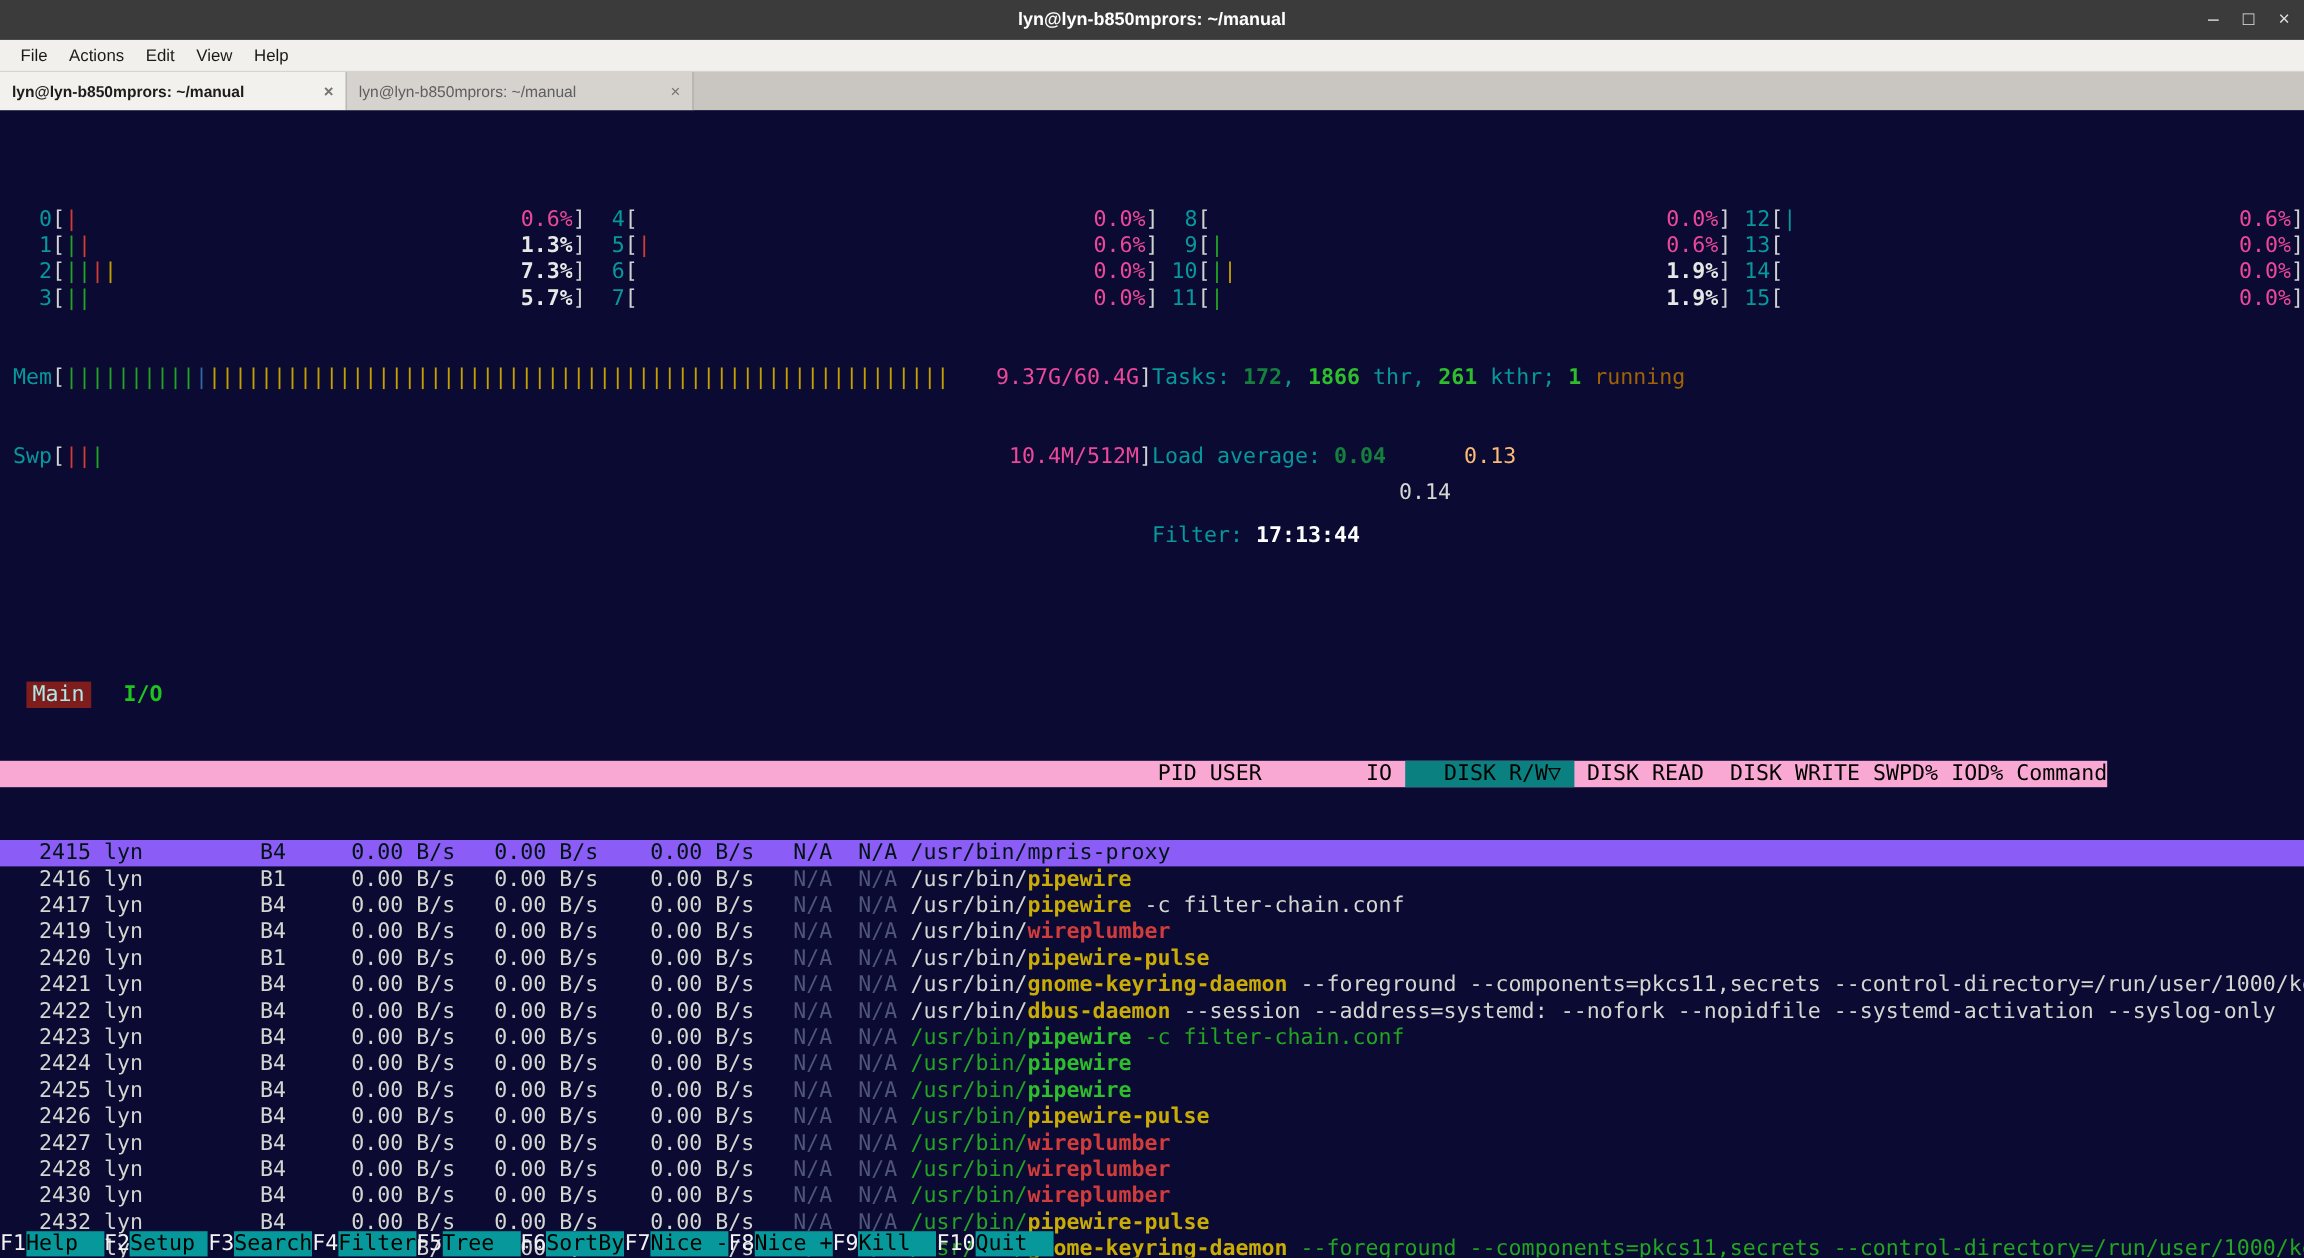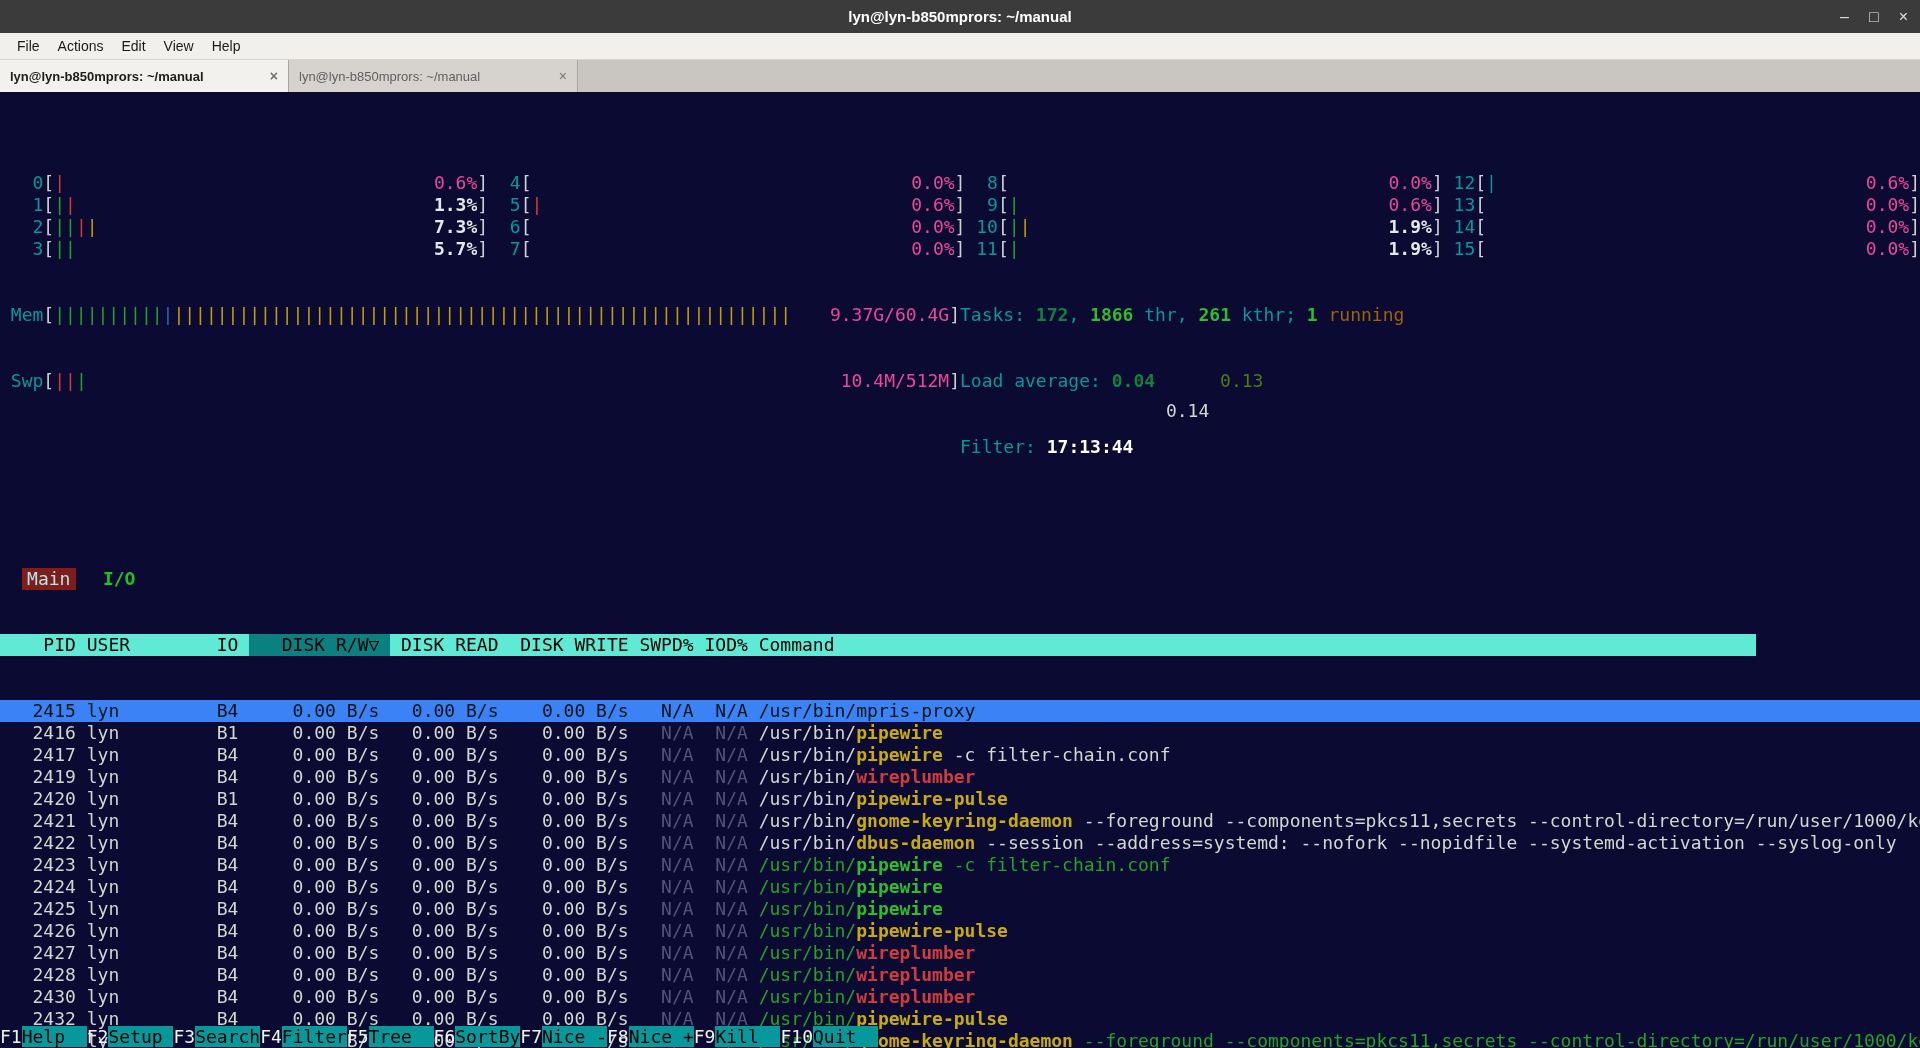--- a/index.html
+++ b/index.html
@@ -31,45 +31,45 @@
   .bar{flex:1;display:flex;min-width:0;overflow:hidden;}
   .tks{flex:1;overflow:hidden;}
   .pct{color:#ec4899;}
   .pct.pw{color:#e6e8e4;font-weight:bold;}
   .tk-r{color:#d23c32;}.tk-g{color:#23a423;}.tk-y{color:#c4a000;}.tk-b{color:#3465a4;}.tk-c{color:#06989a;}
   .half{width:50%;display:flex;min-width:0;}
 
   .sg-cap{color:#06989a;}
   .sg-b{color:#15803d;font-weight:bold;}
   .sg-w{color:#d3d7cf;margin-top:30px;}
-  .sg-dim{color:#4d7c0f;}
+  .sg-dim{color:#fdba74;}
   .sg-g{color:#a16207;}
   .sg-gb{color:#2dbd2d;font-weight:bold;}
   .sg-bc{color:#ffffff;font-weight:bold;text-align:right;}
 
   .screens{padding-left:2ch;}
   .chip{padding:0 0.5ch;}
   .chip.inactive{background:#7f1d1d;color:#b0e8e8;margin-right:2ch;}
   .chip.active{color:#1fc51f;font-weight:bold;}
 
-  .hdr{width:1756px;background:#5eead4;color:#000;}
+  .hdr{width:1756px;background:#f9a8d4;color:#000;justify-content:flex-end;}
   .hdr span{color:#000;}
   .hd-sort{background:#0a8080;}
 
   .prow{height:22px;}
   .f-w{color:#d3d7cf;}
   .f-na{color:#50557a;}
   .sg-path{color:#d3d7cf;}
   .sg-base{color:#c9ac06;font-weight:bold;}
   .sg-baseRed{color:#d03c3c;font-weight:bold;}
   .sg-tpath{color:#23a423;}
   .sg-targs{color:#23a423;}
   .sg-tbase{color:#2dbd2d;font-weight:bold;}
   .sg-args{color:#d3d7cf;}
-  .prow.sel{background:#3b82f6;}
+  .prow.sel{background:#8b5cf6;}
   .prow.sel span{color:#001414 !important;font-weight:normal !important;}
 
   .fbar{position:absolute;left:0;bottom:0;height:22px;width:100%;}
   .fk{color:#f2f2f2;}
   .fl{background:#06989a;color:#000;}
 </style>
 </head>
 <body>
 
 <div class="titlebar">

